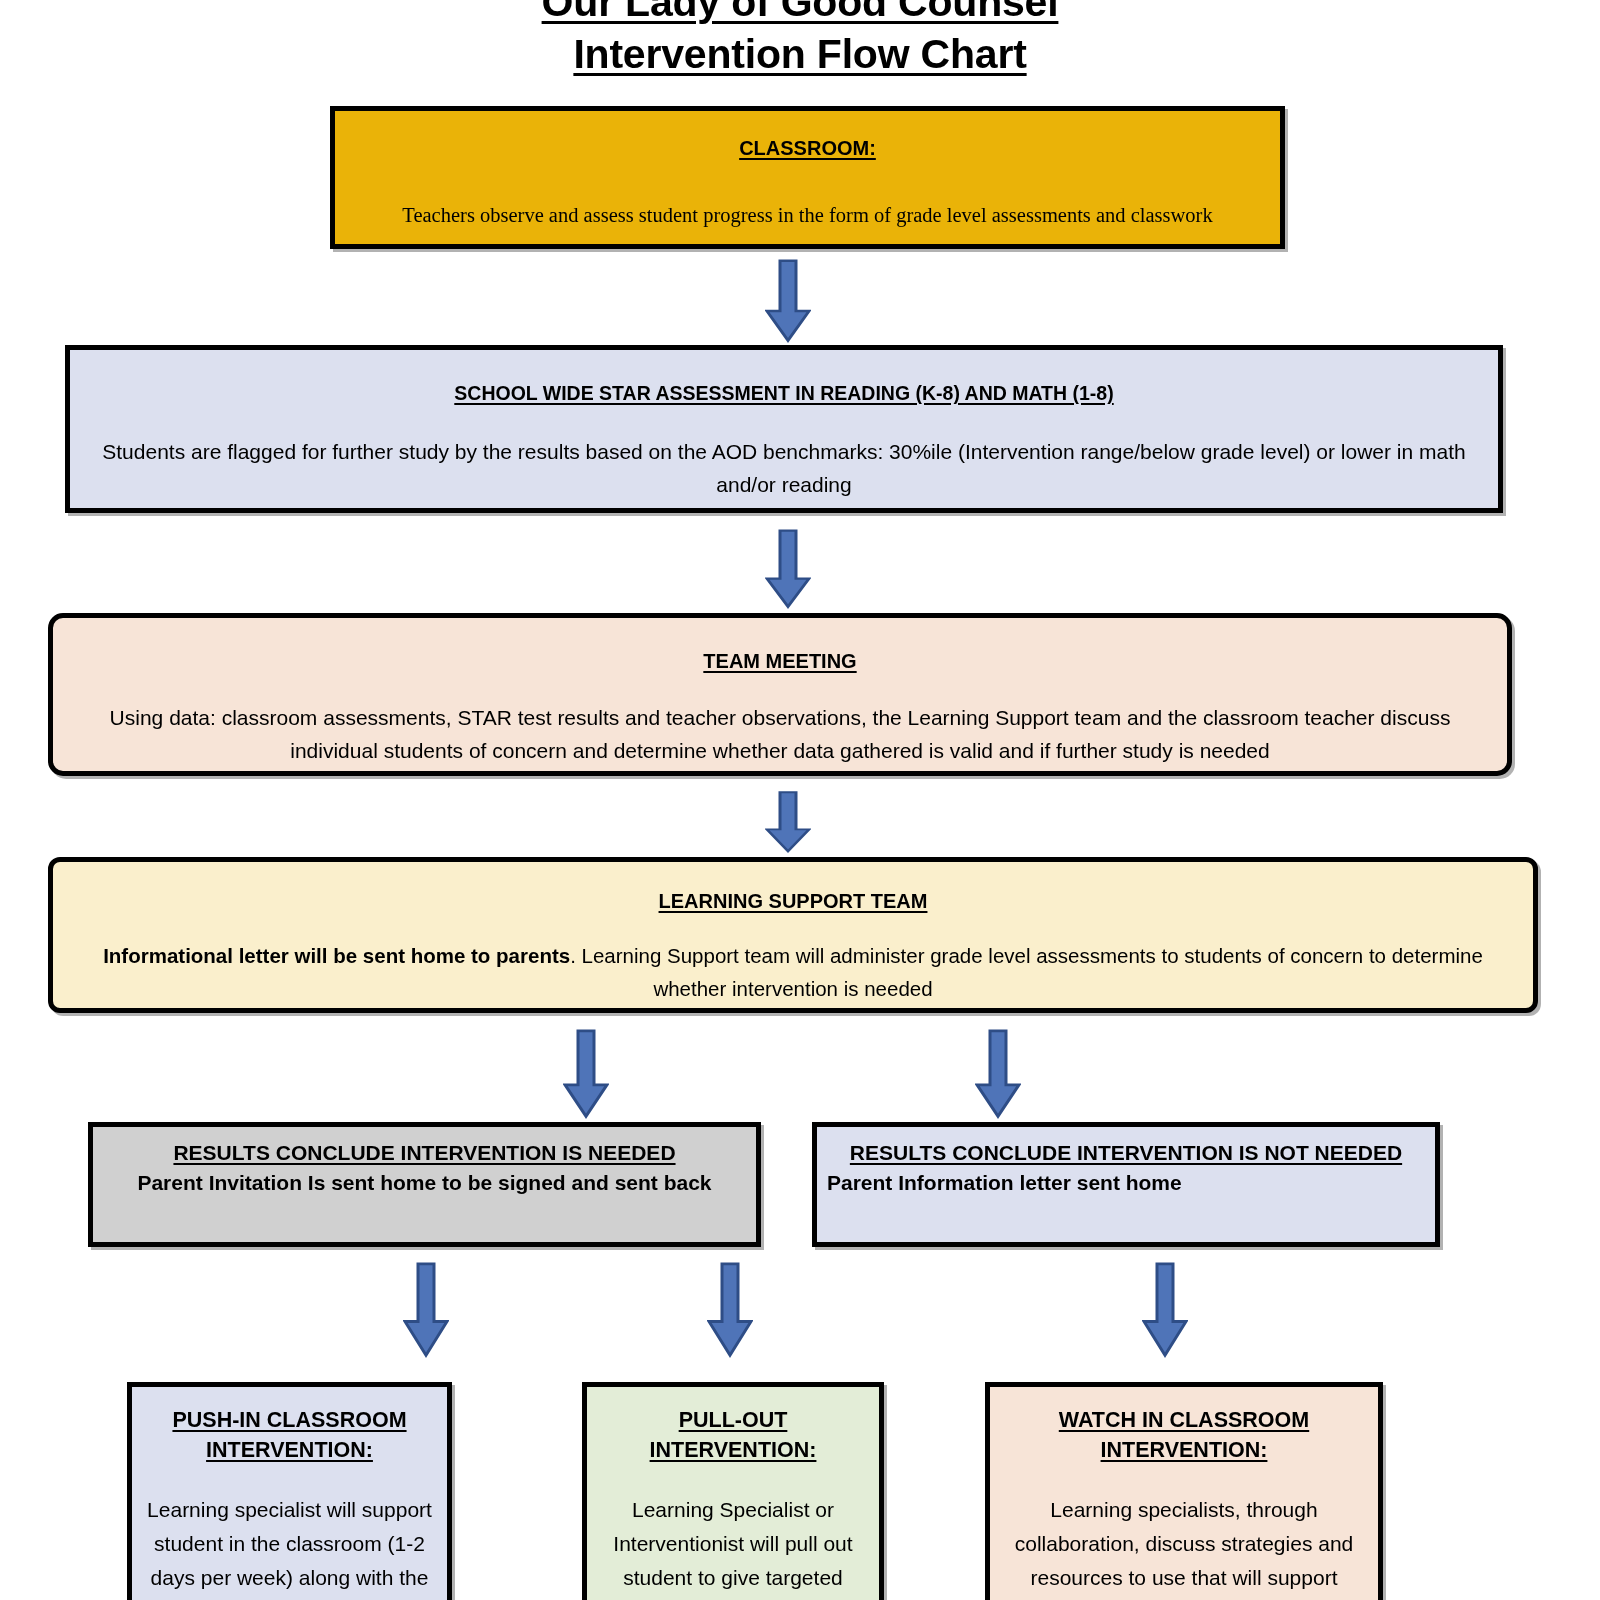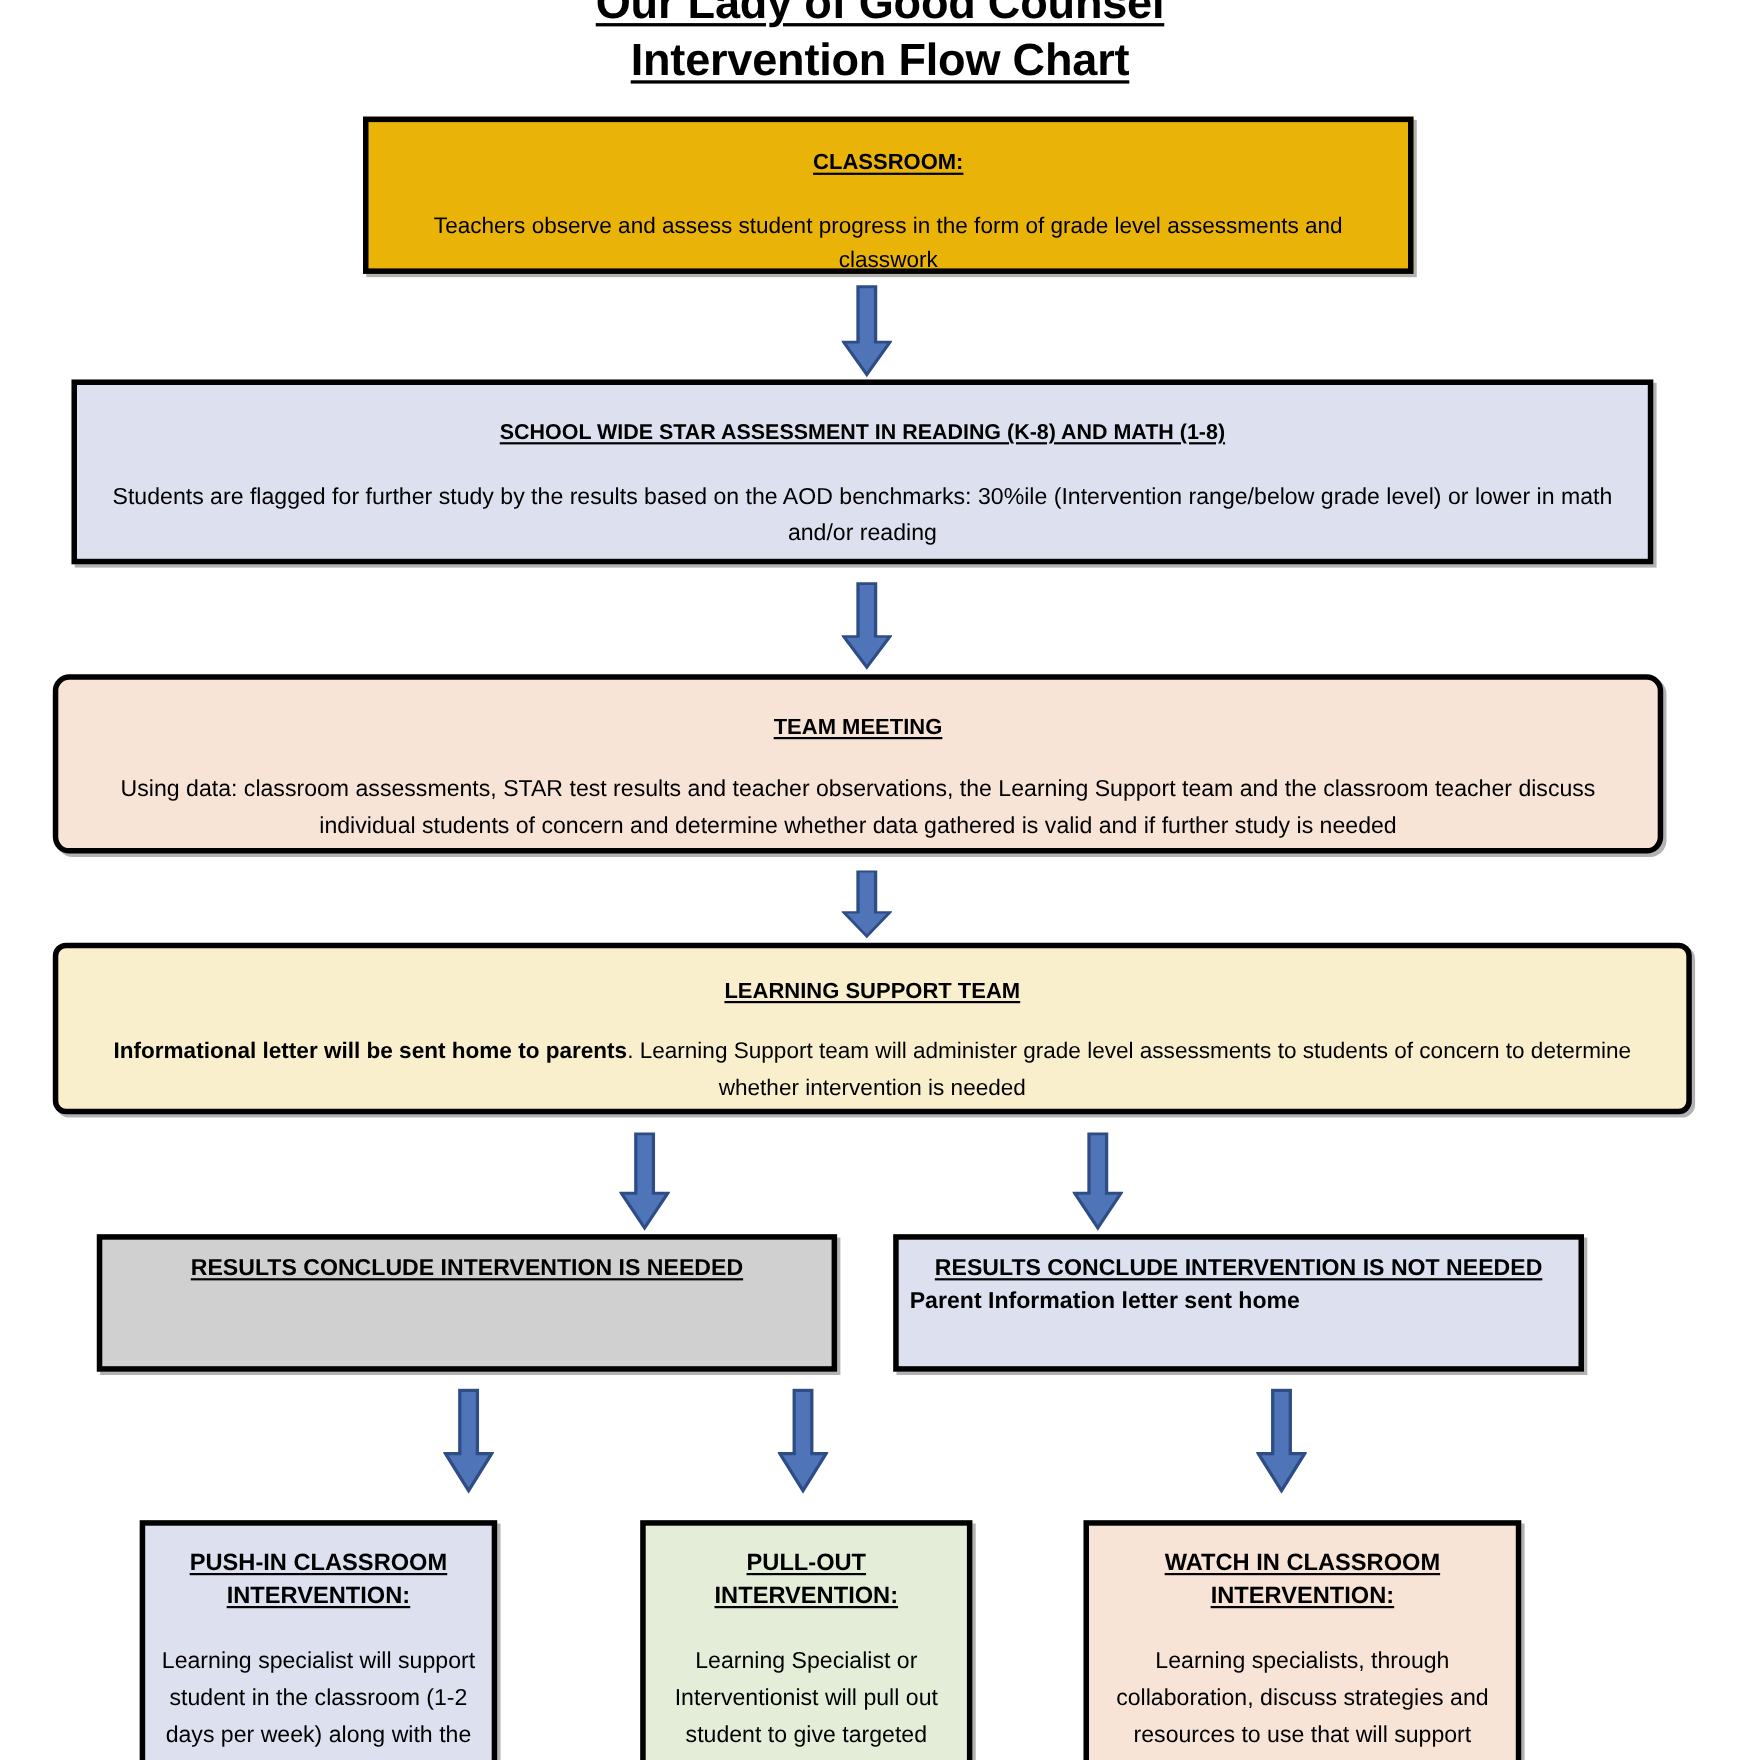--- a/index.html
+++ b/index.html
@@ -65,21 +65,21 @@
     width: 46px;
   }
   .arrow svg { display: block; width: 100%; height: 100%; }
 
   
   #box-classroom {
     left: 330px; top: 106px; width: 955px; height: 143px;
     background: #eab308;
   }
   #box-classroom .hdr { font-size: 20px; margin-top: 16px; }
-  #box-classroom .body-txt { font-size: 20.5px; line-height: 31px; margin-top: 30px; }
+  #box-classroom .body-txt { font-size: 20.5px; line-height: 31px; margin-top: 40px; font-family: Liberation Serif, serif; }
 
   #box-star {
     left: 65px; top: 345px; width: 1438px; height: 168px;
     background: #DCE0EF;
   }
   #box-star .hdr { font-size: 19.5px; margin-top: 22px; }
   #box-star .body-txt { font-size: 21px; line-height: 33px; margin-top: 30px; }
 
   #box-team {
     left: 48px; top: 613px; width: 1464px; height: 163px;
@@ -171,20 +171,21 @@
 <div class="box" id="box-lst">
   <div class="box-inner">
     <div class="hdr">LEARNING SUPPORT TEAM</div>
     <div class="body-txt"><span class="bold-run">Informational letter will be sent home to parents</span><span>.  Learning Support team will administer grade level assessments to students of concern to determine whether intervention is needed</span></div>
   </div>
 </div>
 
 <div class="box" id="box-needed">
   <div class="box-inner">
     <div class="hdr">RESULTS CONCLUDE INTERVENTION IS NEEDED</div>
+    <div class="sub">Parent Invitation Is sent home to be signed and sent back</div>
   </div>
 </div>
 
 <div class="box" id="box-notneeded">
   <div class="box-inner">
     <div class="hdr">RESULTS CONCLUDE INTERVENTION IS NOT NEEDED</div>
     <div class="sub">Parent Information letter sent home</div>
   </div>
 </div>
 

